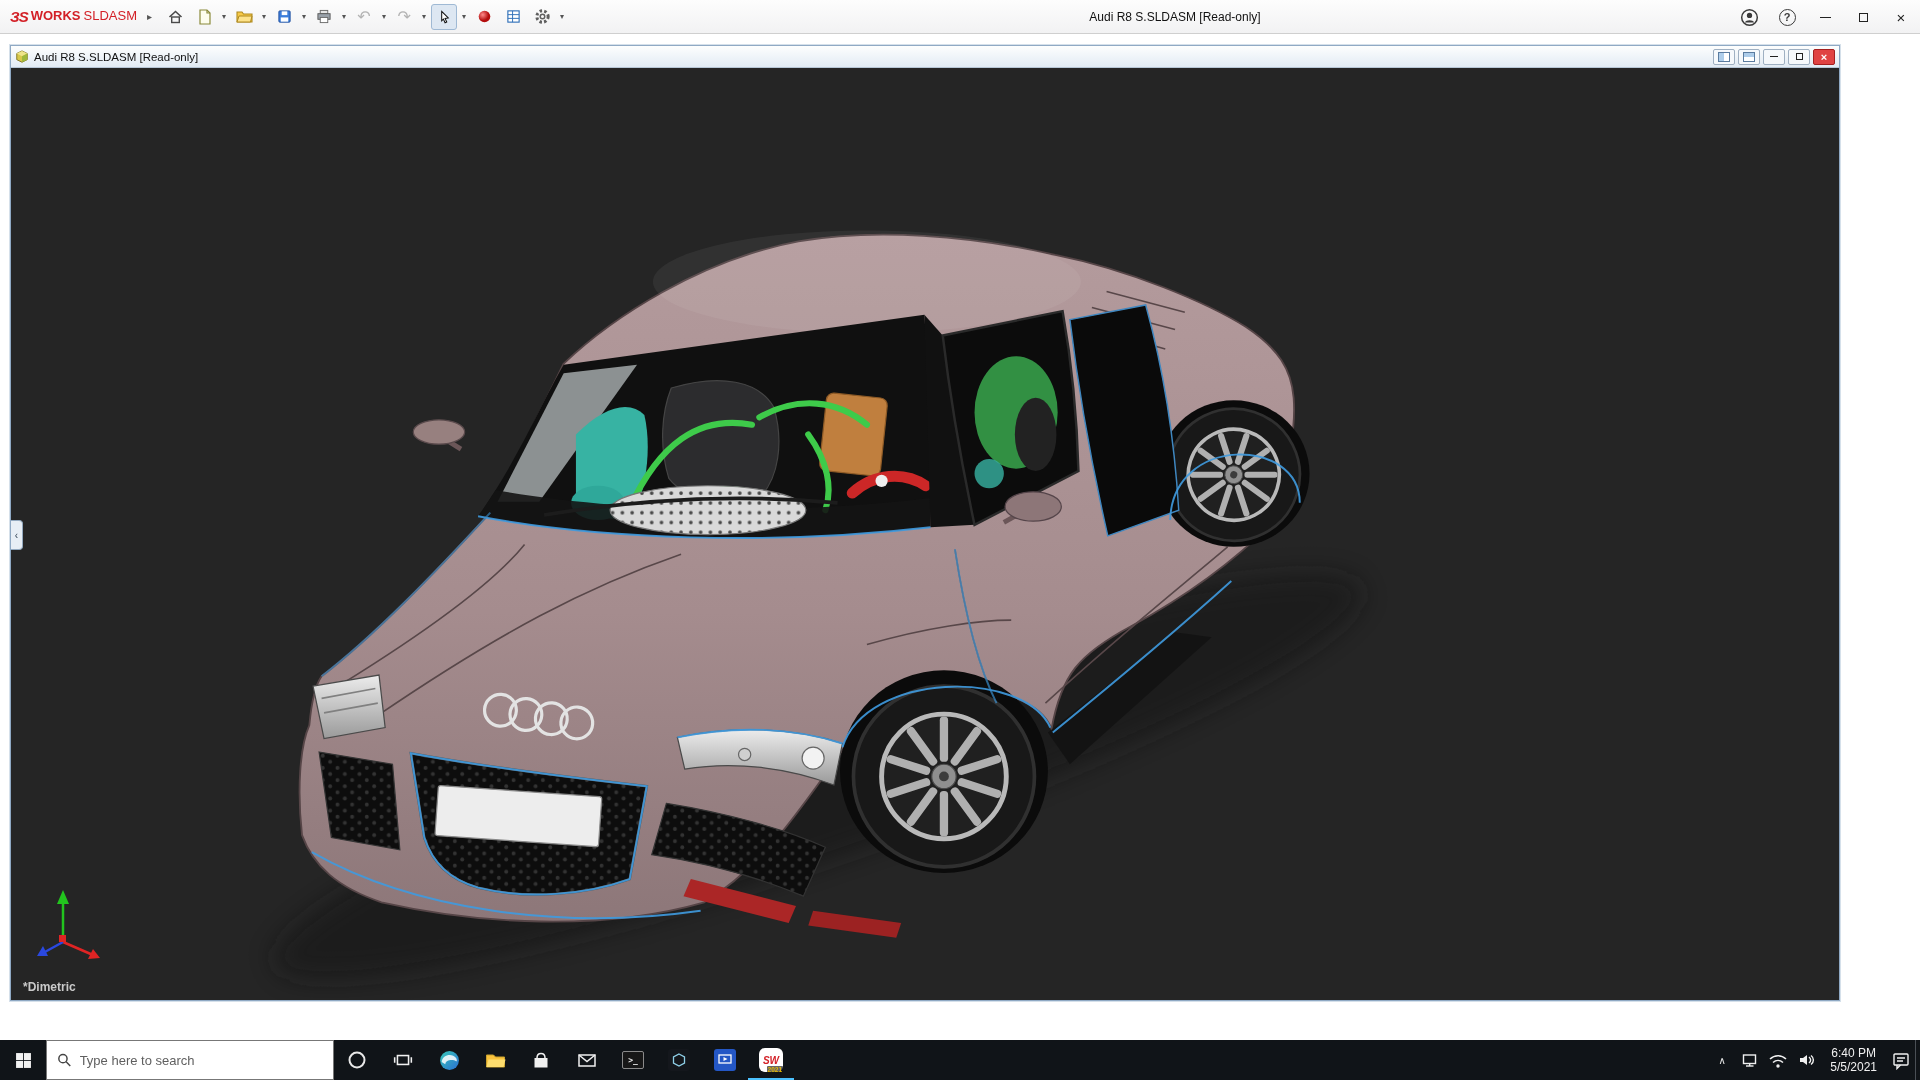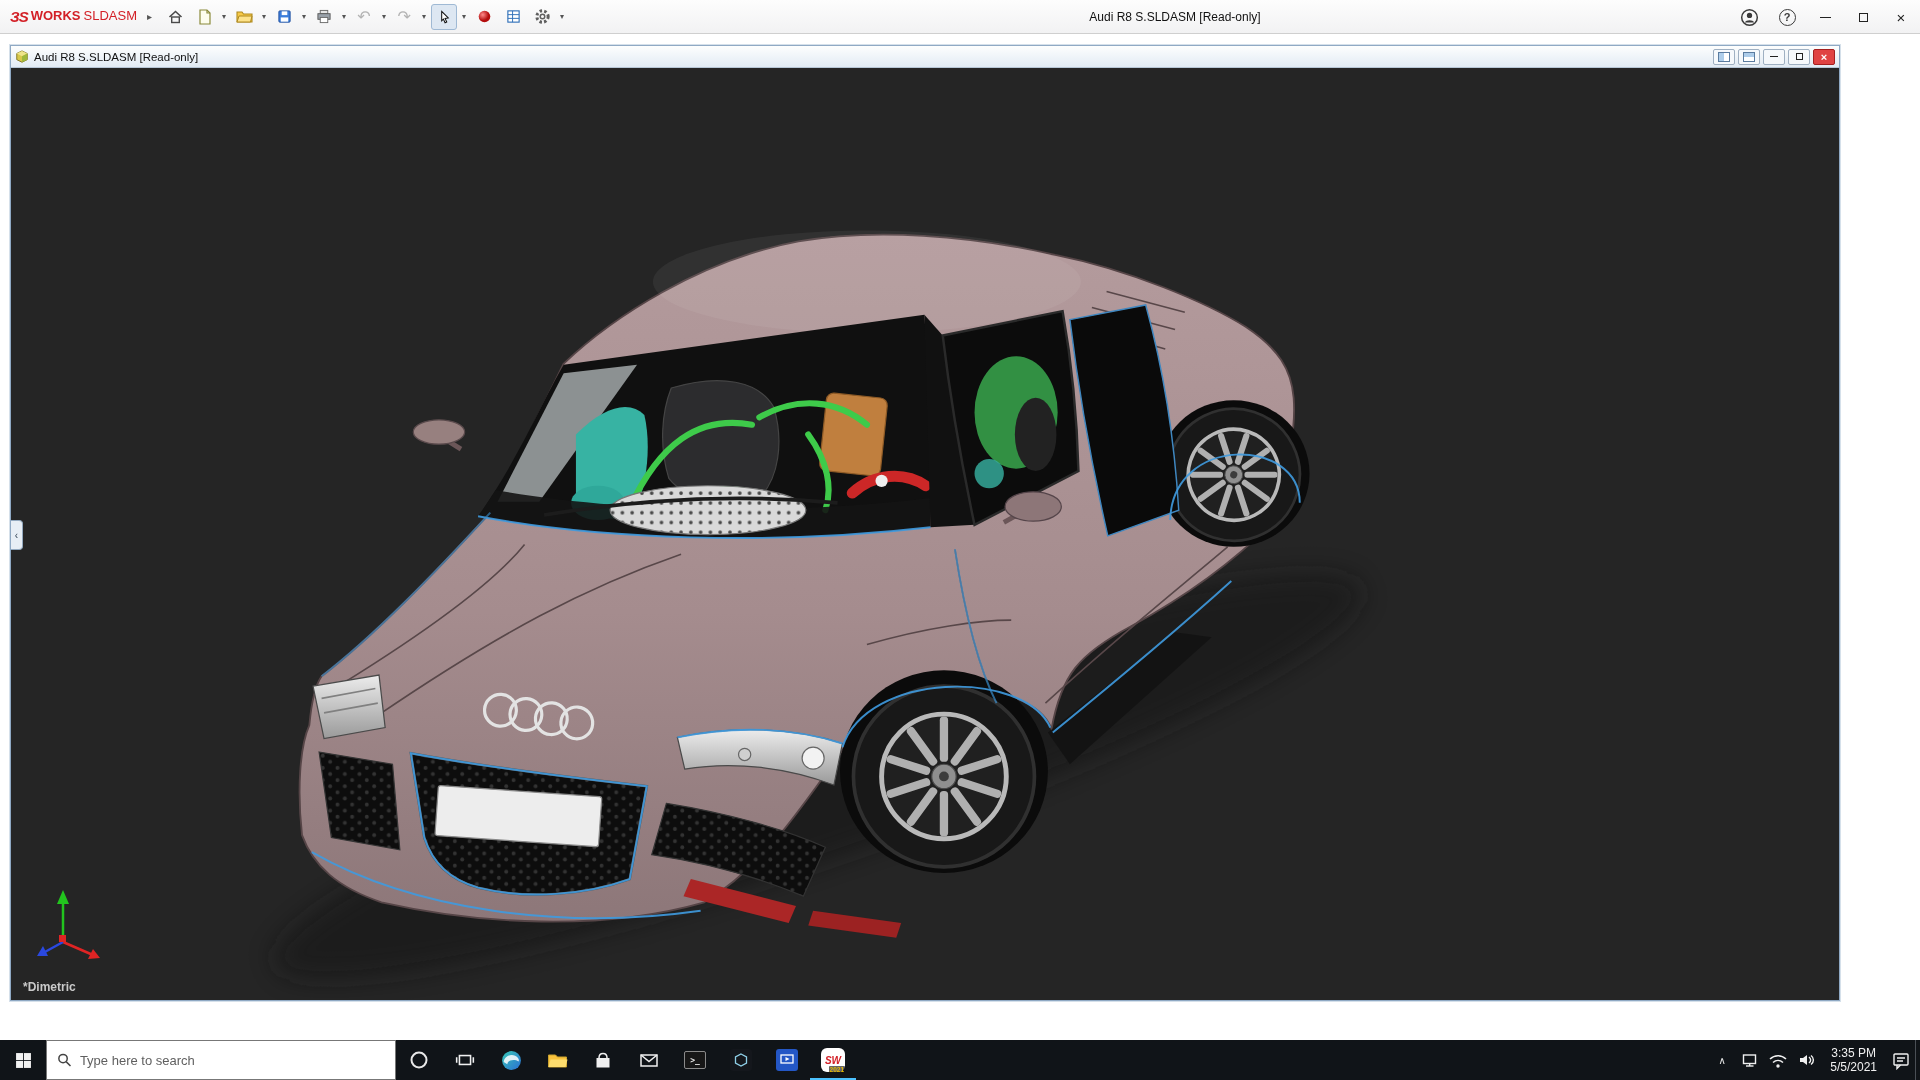--- a/index.html
+++ b/index.html
@@ -50,21 +50,21 @@
   .viewport svg.scene { display:block; width:100%; height:100%; }
   .collapse-tab { position:absolute; left:0; top:452px; width:12px; height:30px;
     background:#e7eef5; border:1px solid #93a9bf; border-left:none; border-radius:0 4px 4px 0;
     display:flex; align-items:center; justify-content:center; font-size:10px; color:#345; cursor:pointer; }
   .triad { position:absolute; left:18px; bottom:34px; }
   .view-label { position:absolute; left:12px; bottom:6px; color:#c9c9c9; font-size:12px; font-weight:bold; }
 
   
   .taskbar { height:40px; background:#101418; display:flex; align-items:stretch; color:#f0f0f0; }
   .tb-cell { width:46px; display:flex; align-items:center; justify-content:center; cursor:pointer; }
-  .search-box { width:350px; background:#fff; border:1px solid #777; display:flex; align-items:center;
+  .search-box { width:288px; background:#fff; border:1px solid #777; display:flex; align-items:center;
     gap:8px; padding:0 10px; cursor:text; }
   .search-box input { border:none; outline:none; font-size:13px; width:100%; background:transparent; color:#222; }
   .search-box input::placeholder { color:#5f5f5f; }
   .running { box-shadow:inset 0 -2px 0 #4cc2ff; }
   .console-ico { width:22px; height:18px; background:#171717; border:1px solid #8a8a8a; border-radius:2px;
     color:#eee; font-size:8px; font-weight:bold; display:flex; align-items:center; justify-content:center;
     font-family:"DejaVu Sans Mono",monospace; }
   .darkapp-ico { width:22px; height:22px; background:#14171c; border-radius:3px;
     display:flex; align-items:center; justify-content:center; }
   .blueapp-ico { width:22px; height:22px; background:#2457c5; border-radius:3px;
@@ -511,21 +511,21 @@
       </svg>
     </div>
     <div class="tray-cell">
       <svg width="19" height="18" viewBox="0 0 19 18">
         <path d="M3,7 L6,7 L10,4 L10,14 L6,11 L3,11 Z" fill="#f0f0f0"></path>
         <path d="M12,6 C14.2,7.8 14.2,10.2 12,12" fill="none" stroke="#f0f0f0" stroke-width="1.4"></path>
         <path d="M14,4.5 C17.2,7 17.2,11 14,13.5" fill="none" stroke="#f0f0f0" stroke-width="1.4"></path>
       </svg>
     </div>
     <div class="clock">
-      <span>3:35 PM</span>
+      <span>6:40 PM</span>
       <span>5/5/2021</span>
     </div>
     <div class="tray-cell">
       <svg width="20" height="20" viewBox="0 0 20 20">
         <rect x="3" y="4" width="14" height="11" rx="1" fill="none" stroke="#f0f0f0" stroke-width="1.4"></rect>
         <path d="M6,15 L6,18.5 L9.5,15" fill="none" stroke="#f0f0f0" stroke-width="1.4"></path>
         <path d="M6,8 L14,8 M6,11 L12,11" stroke="#f0f0f0" stroke-width="1.3"></path>
       </svg>
     </div>
     <div class="show-desktop"></div>

